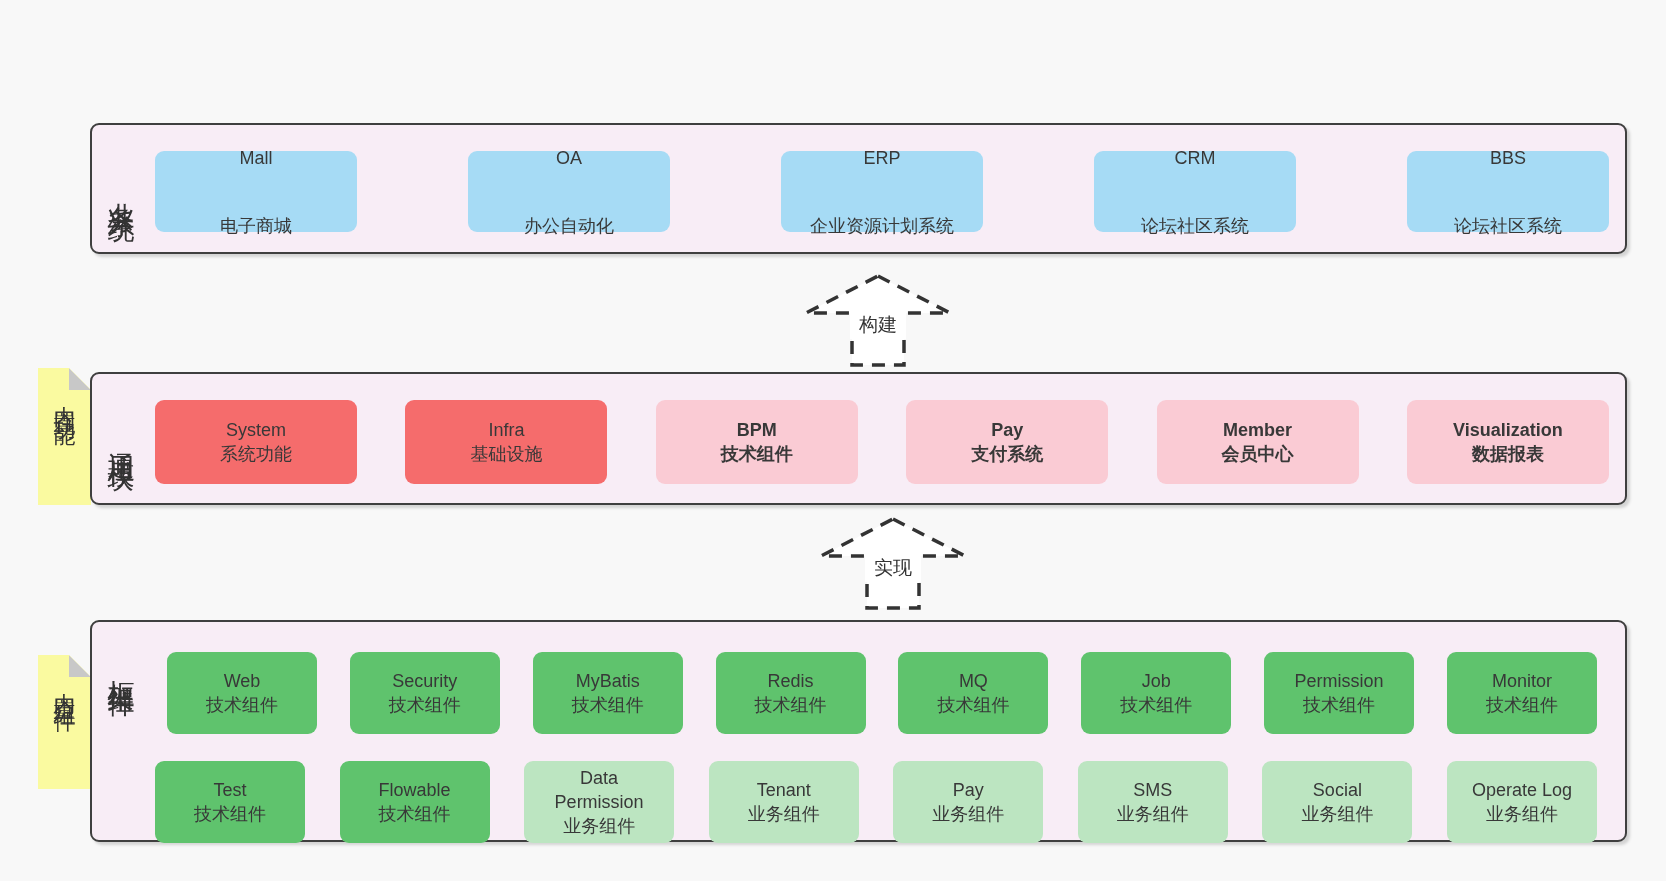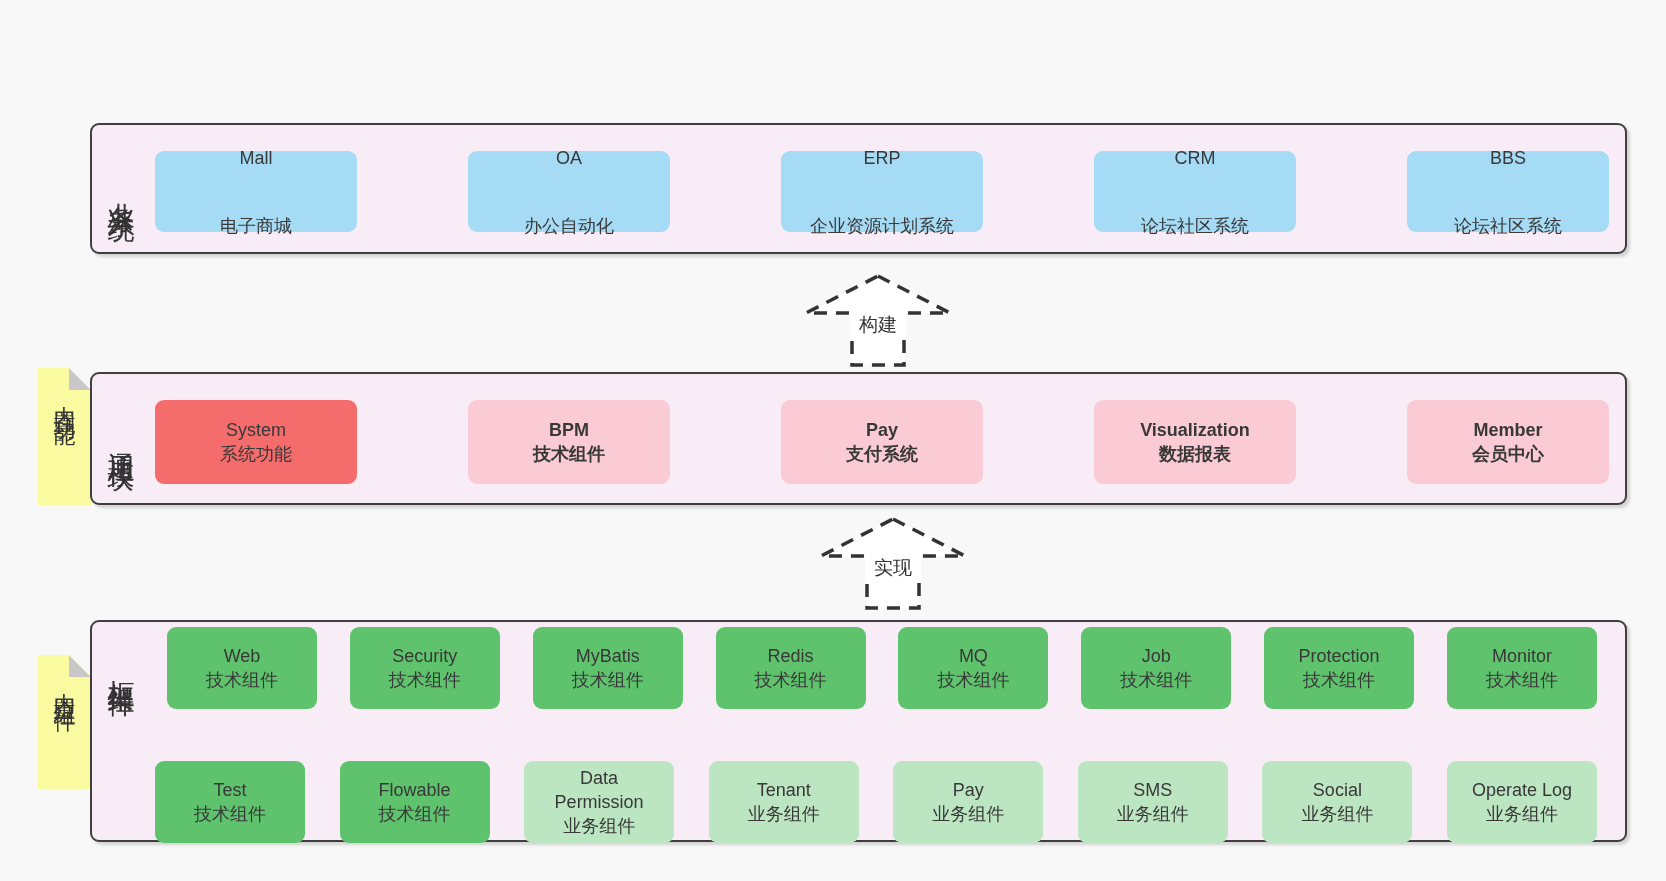--- a/index.html
+++ b/index.html
@@ -49,21 +49,21 @@
   }
   #panel-components .vlabel { top:36px; transform:none; }
 
   .row {
     position:absolute; left:63px; right:16px;
     display:flex; justify-content:space-between;
   }
   #panel-business .row  { top:26px; }
   #panel-modules .row   { top:26px; }
   #panel-components .row { right:28px; }
-  #panel-components .row.r1 { top:5px;padding-left:12px; }
+  #panel-components .row.r1 { top:30px;padding-left:12px; }
   #panel-components .row.r2 { top:139px; }
 
   .box {
     box-sizing:border-box; border-radius:9px;
     display:flex; flex-direction:column; align-items:center; justify-content:center;
     text-align:center; font-size:18px; line-height:24px; padding:4px 10px;
     color:#383838;
   }
   #panel-business .box  { width:202px; height:81px; }
   #panel-modules .box   { width:202px; height:84px; }
@@ -135,35 +135,39 @@
     <text x="80" y="59">构建</text>
   </svg>
 
   <div class="panel" id="panel-modules">
     <div class="vlabel">通用模块</div>
     <div class="row">
       <div class="box red">
         <span>System</span>
         <span>系统功能</span>
       </div>
+      <div class="box red">
+        <span>Infra</span>
+        <span>基础设施</span>
+      </div>
       <div class="box pink">
         <span>BPM</span>
         <span>技术组件</span>
       </div>
       <div class="box pink">
         <span>Pay</span>
         <span>支付系统</span>
       </div>
       <div class="box pink">
+        <span>Member</span>
+        <span>会员中心</span>
+      </div>
+      <div class="box pink">
         <span>Visualization</span>
         <span>数据报表</span>
-      </div>
-      <div class="box pink">
-        <span>Member</span>
-        <span>会员中心</span>
       </div>
     </div>
   </div>
 
   <svg class="arrow" id="arrow-implement" width="160" height="97" viewBox="0 0 160 97">
     <polygon points="80,4 152,41 106,41 106,93 54,93 54,41 8,41"></polygon>
     <rect x="52" y="37" width="56" height="30"></rect>
     <text x="80" y="59">实现</text>
   </svg>
 
@@ -188,21 +192,21 @@
       </div>
       <div class="box green">
         <span>MQ</span>
         <span>技术组件</span>
       </div>
       <div class="box green">
         <span>Job</span>
         <span>技术组件</span>
       </div>
       <div class="box green">
-        <span>Protection</span>
+        <span>Permission</span>
         <span>技术组件</span>
       </div>
       <div class="box green">
         <span>Monitor</span>
         <span>技术组件</span>
       </div>
     </div>
     <div class="row r2">
       <div class="box green">
         <span>Test</span>

